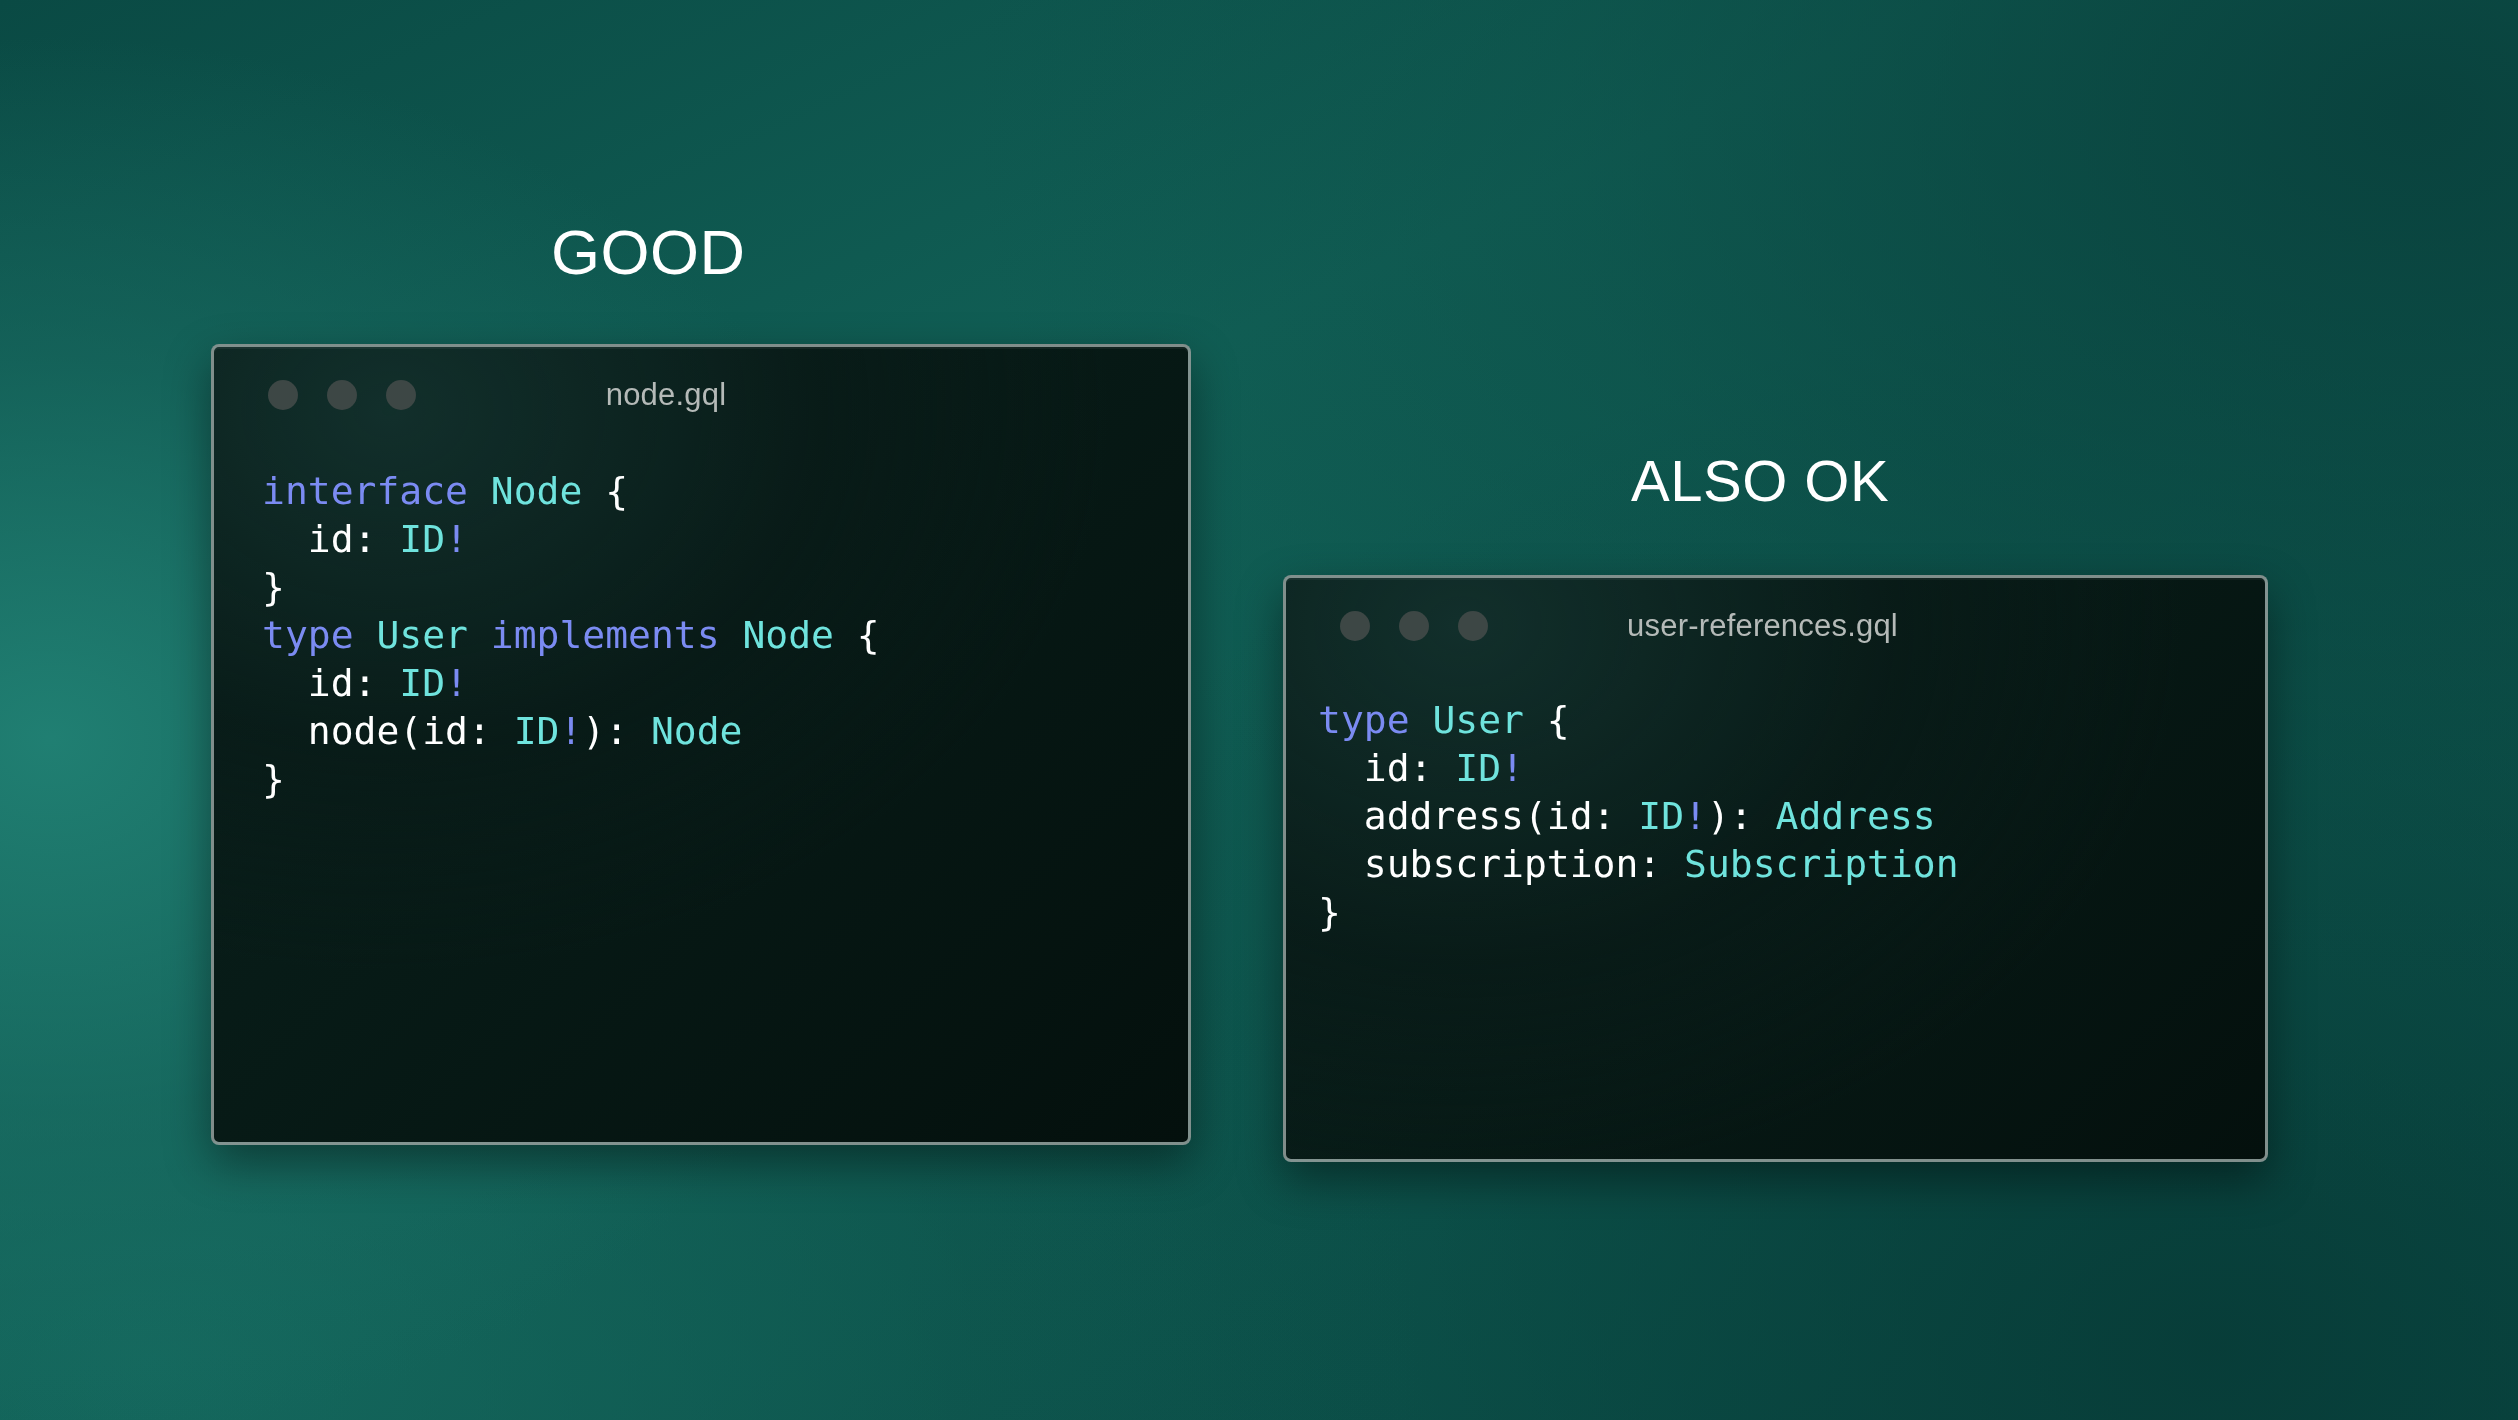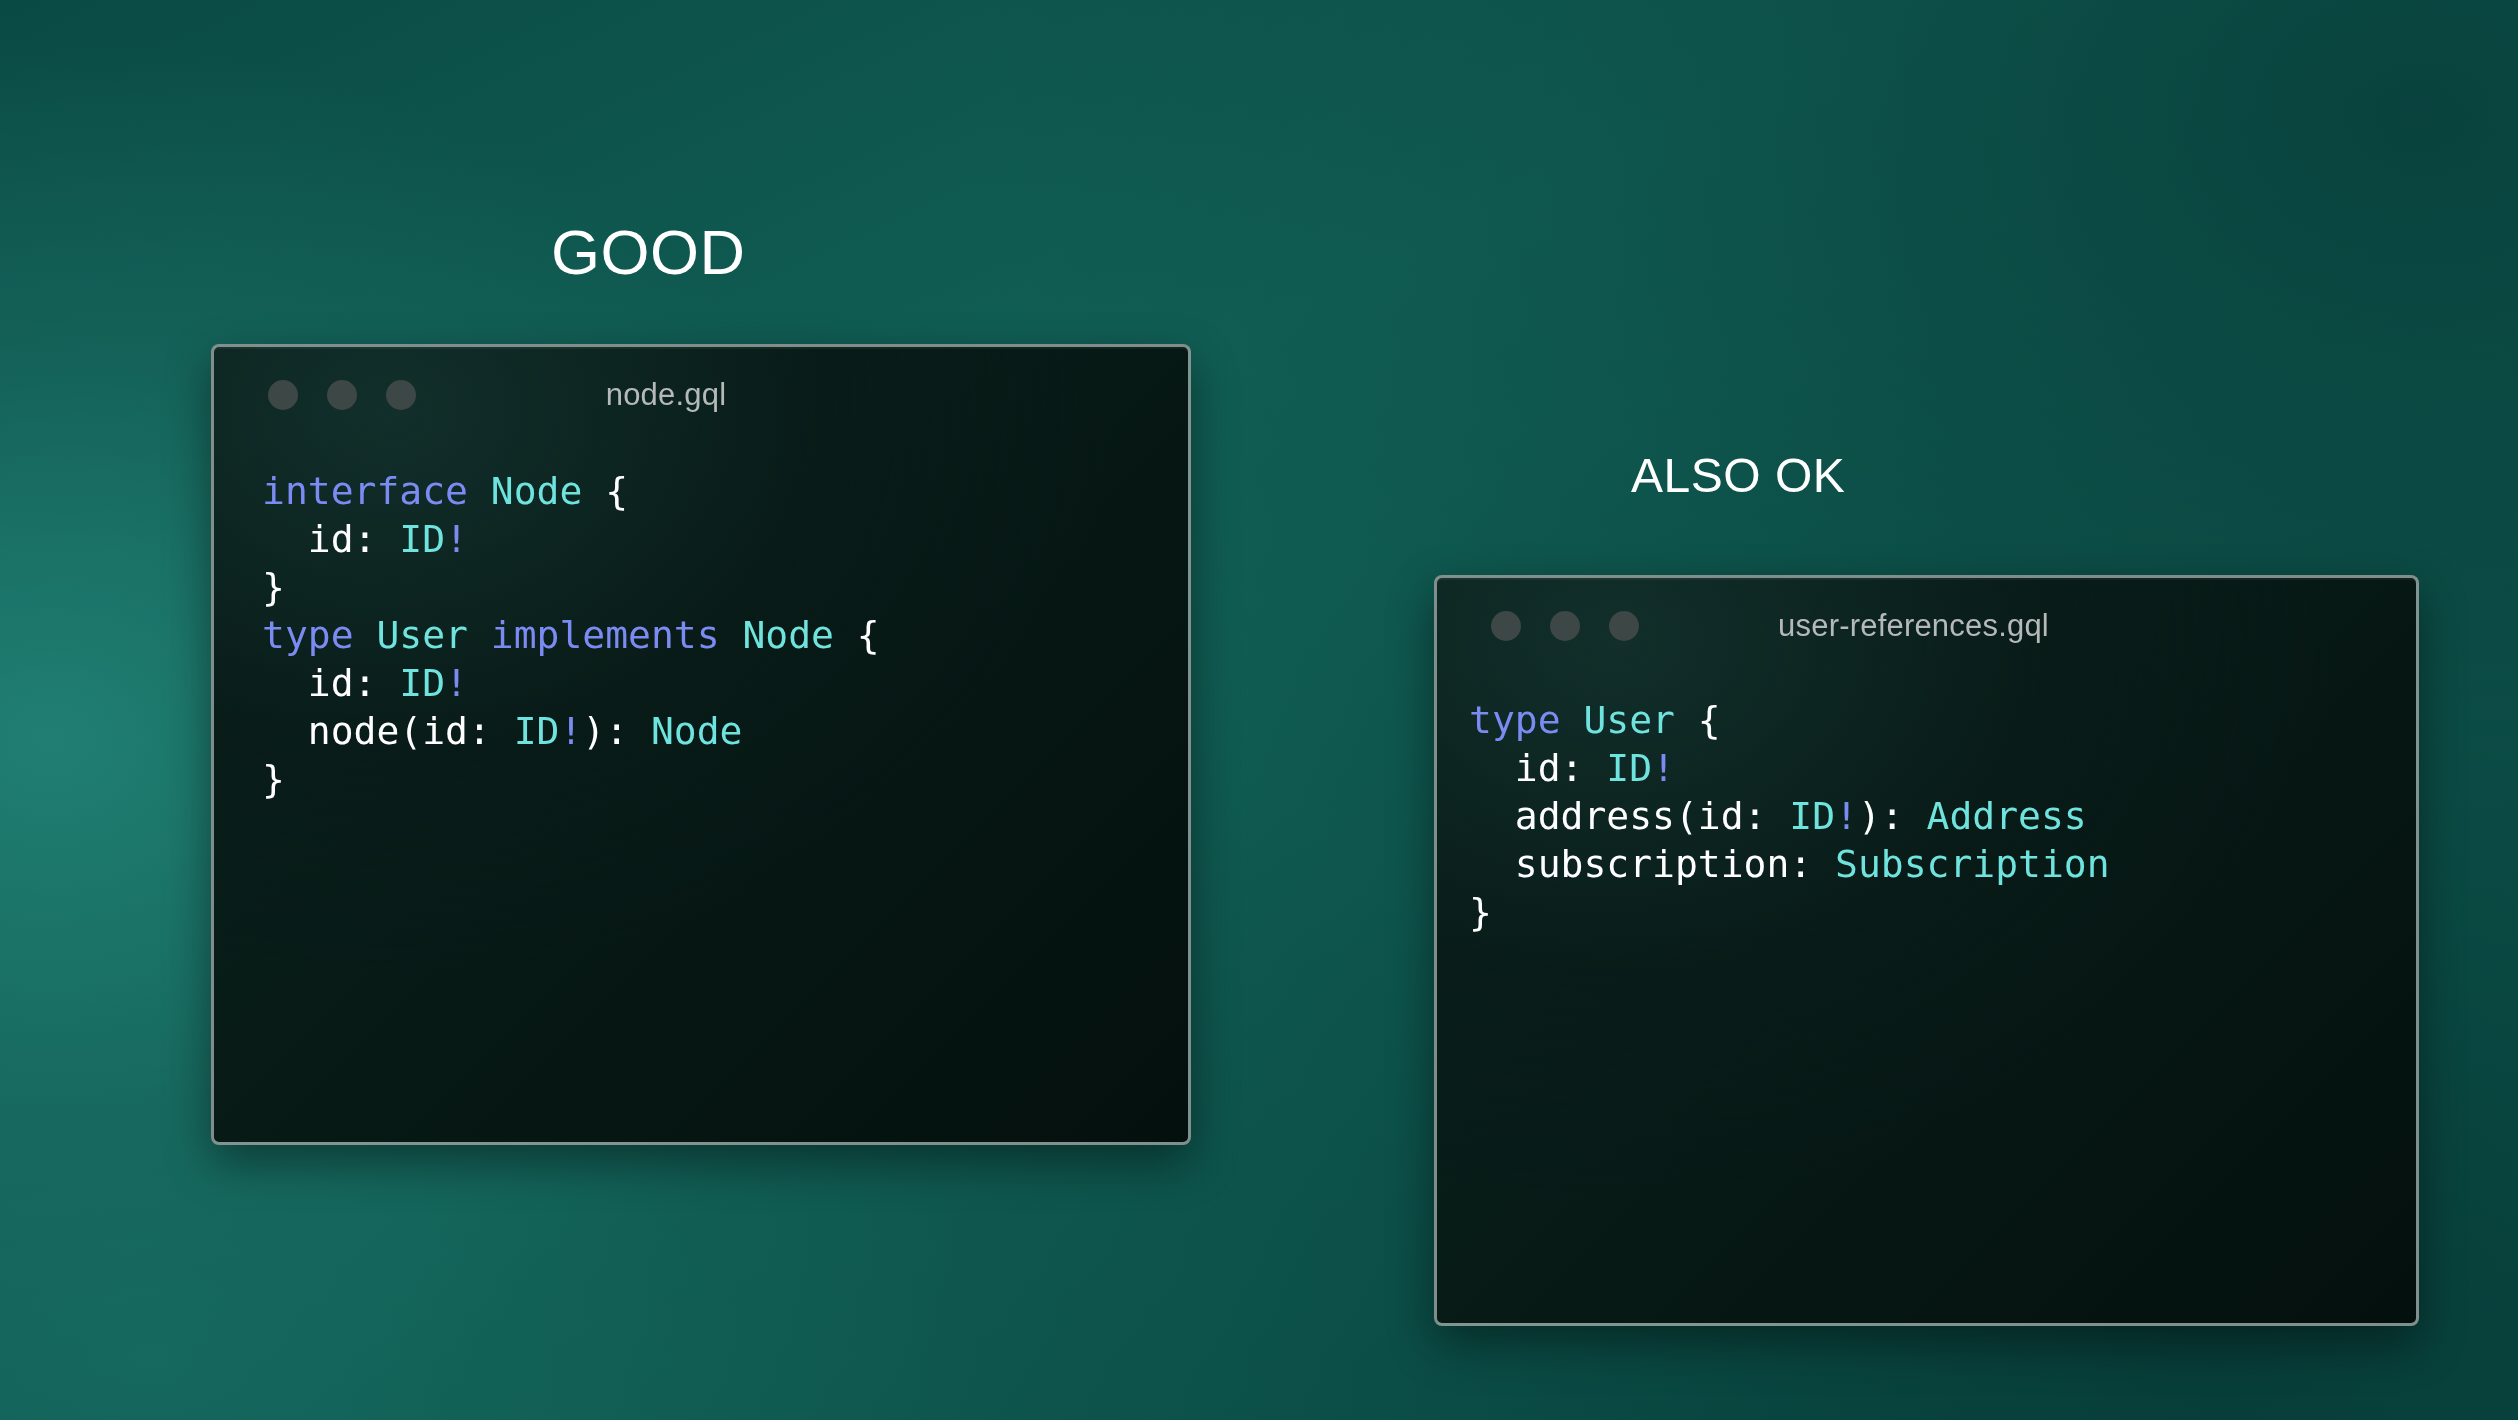--- a/index.html
+++ b/index.html
@@ -33,21 +33,21 @@
     line-height: 1;
   }
   #caption-good {
     left: 551px;
     top: 221px;
     font-size: 63px;
   }
   #caption-also-ok {
     left: 1631px;
     top: 452px;
-    font-size: 48px;
+    font-size: 58px;
   }
 
   
   .card {
     position: absolute;
     border-radius: 8px;
     background:
       radial-gradient(ellipse 900px 700px at 18% 8%, rgba(18,48,44,0.95) 0%, rgba(9,27,24,0.6) 48%, rgba(5,18,16,0) 80%),
       linear-gradient(135deg, #0a211d 0%, #071a16 45%, #04100d 100%);
     border: 3px solid rgba(176,190,187,0.72);
@@ -58,24 +58,24 @@
     box-sizing: border-box;
   }
 
   #card-good {
     left: 211px;
     top: 344px;
     width: 980px;
     height: 801px;
   }
   #card-also-ok {
-    left: 1434px;
+    left: 1283px;
     top: 575px;
     width: 985px;
-    height: 751px;
+    height: 587px;
   }
 
   .titlebar {
     position: relative;
     height: 96px;
     display: flex;
     align-items: center;
   }
   .dots {
     display: flex;

